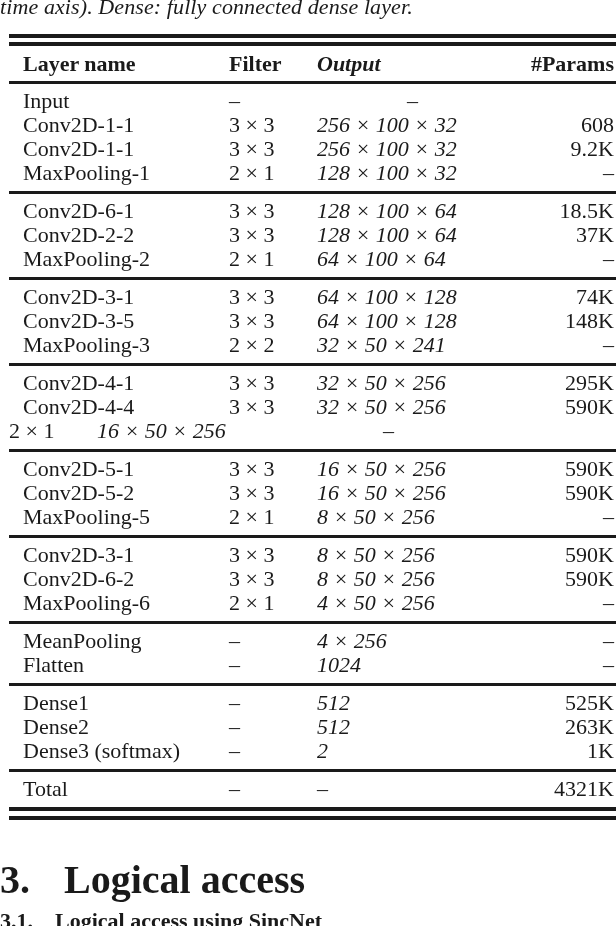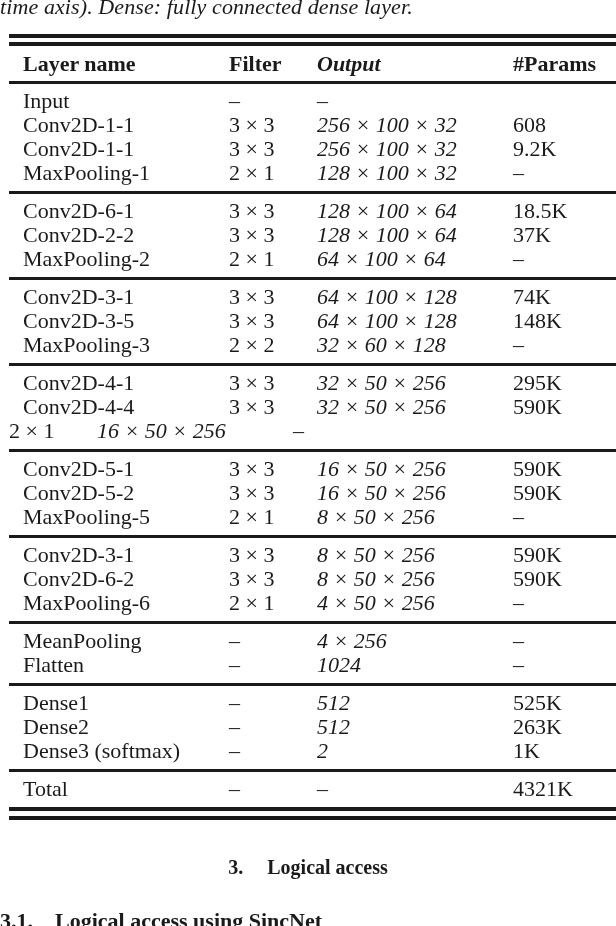--- a/index.html
+++ b/index.html
@@ -47,32 +47,31 @@
     .header-row {
       height: 34px;
       line-height: 34px;
       font-weight: bold;
       font-size: 22px;
       margin-top: 1px;
     }
     .col-name { width: 206px; padding-left: 14px; }
     .col-filter { width: 88px; }
     .col-output { width: 196px; font-style: italic; }
-    .col-params { width: 101px; }
+    .col-params { width: 101px; text-align: right; }
     .group {
       padding-top: 5px;
       padding-bottom: 6px;
     }
     .heading {
       position: absolute;
       left: 0;
       width: 616px;
       top: 856px;
-      text-align: center;
-      font-size: 20px;
+      font-size: 40px;
       font-weight: bold;
       white-space: nowrap;
     }
     .subheading {
       position: absolute;
       left: 0;
       top: 908px;
       font-size: 22px;
       font-weight: bold;
       white-space: nowrap;
@@ -154,21 +153,21 @@
         </div>
         <div class="row">
           <div class="col-name">Conv2D-3-5</div>
           <div class="col-filter">3 × 3</div>
           <div class="col-output">64 × 100 × 128</div>
           <div class="col-params">148K</div>
         </div>
         <div class="row">
           <div class="col-name">MaxPooling-3</div>
           <div class="col-filter">2 × 2</div>
-          <div class="col-output">32 × 60 × 128</div>
+          <div class="col-output">32 × 50 × 241</div>
           <div class="col-params">–</div>
         </div>
       </div>
       <div class="rule rule-mid"></div>
       <div class="group">
         <div class="row">
           <div class="col-name">Conv2D-4-1</div>
           <div class="col-filter">3 × 3</div>
           <div class="col-output">32 × 50 × 256</div>
           <div class="col-params">295K</div>

